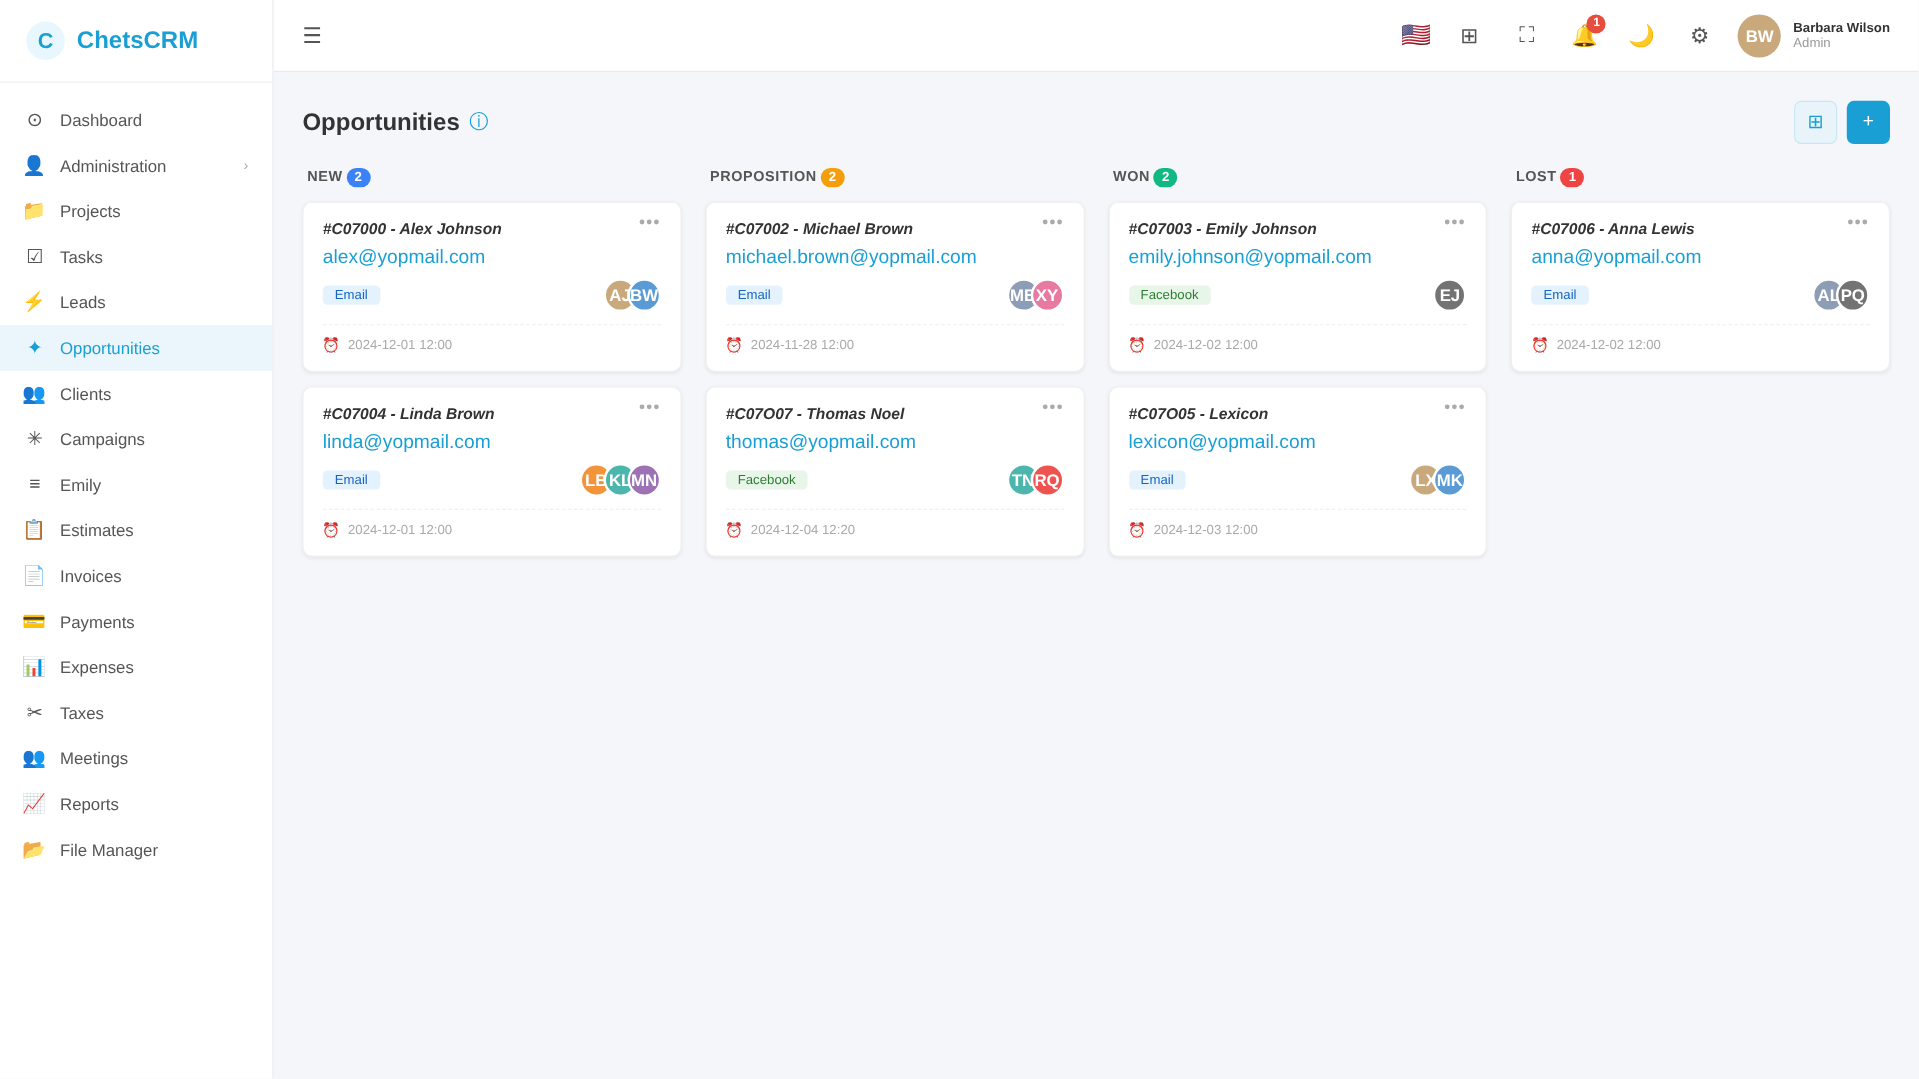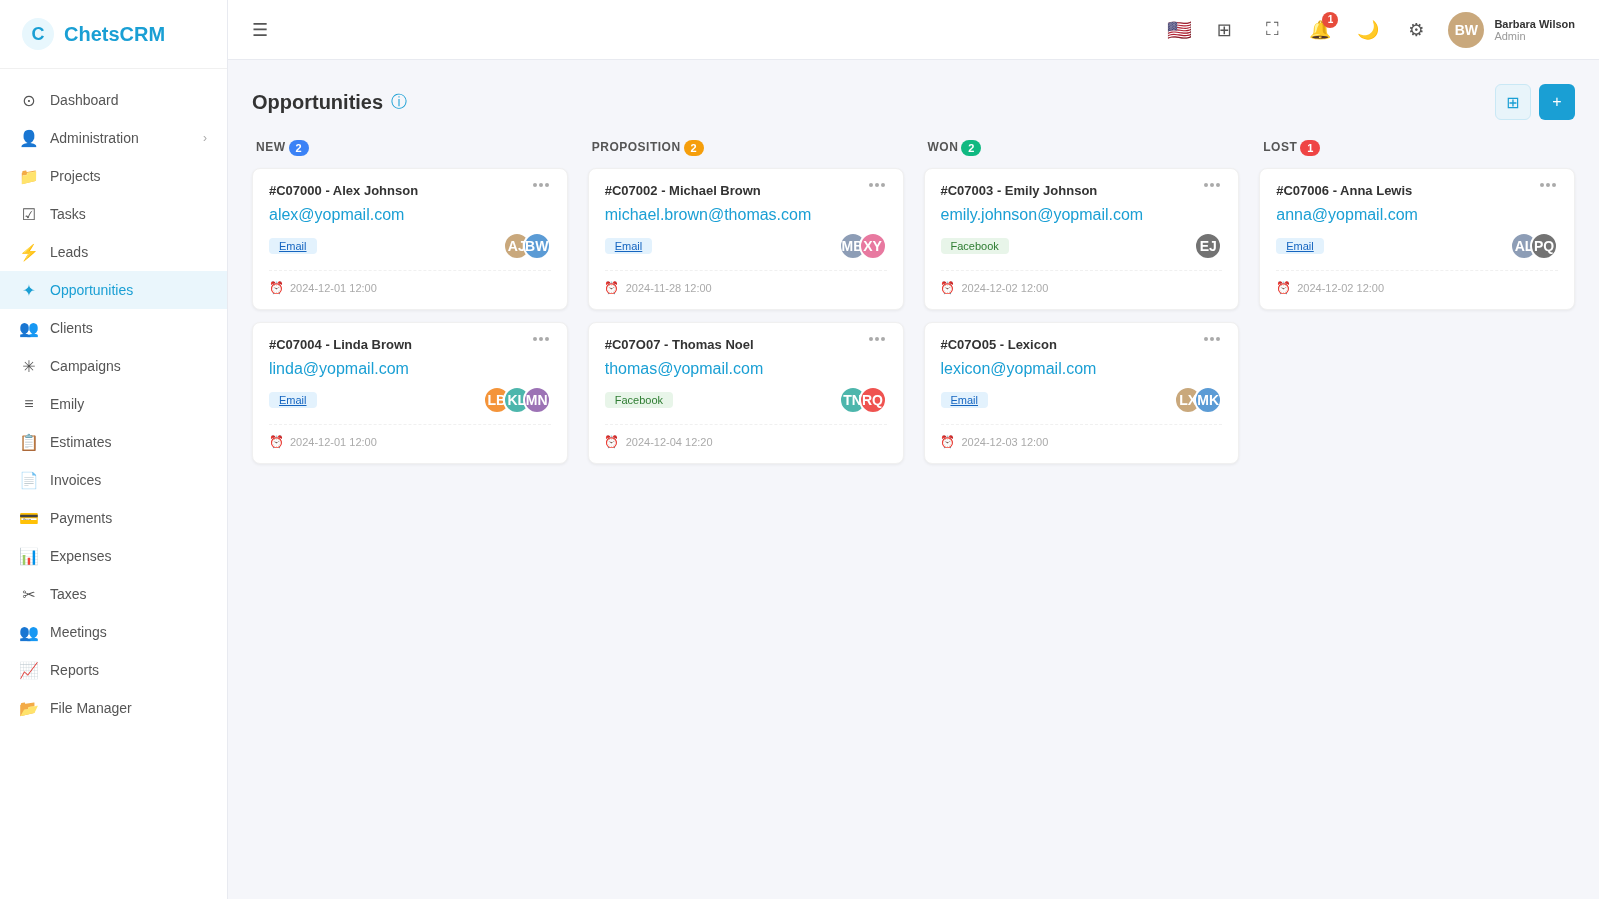--- a/index.html
+++ b/index.html
@@ -180,33 +180,33 @@
     .kanban-card {
       background: #fff;
       border-radius: 8px;
       padding: 14px 16px;
       margin-bottom: 12px;
       box-shadow: 0 1px 3px rgba(0,0,0,0.06);
       border: 1px solid #f0f0f0;
       cursor: pointer;
       transition: box-shadow 0.15s;
     }
-    .card-header { display: flex; align-items: flex-start; justify-content: space-between; margin-bottom: 8px; }
+    .card-header { display: flex; align-items: flex-start; justify-content: space-between; margin-bottom: 8px; font-style: italic; }
     .card-title { font-size: 13px; font-weight: 600; color: #333; flex: 1; }
     .card-menu { color: #aaa; cursor: pointer; font-size: 16px; padding: 0 2px; display: flex; align-items: center; gap: 2px; }
     .card-menu span { width: 4px; height: 4px; background: #aaa; border-radius: 50%; display: block; }
     .card-email { font-size: 16px; color: #1a9fd4; margin-bottom: 8px; }
     .card-middle { display: flex; align-items: center; justify-content: space-between; margin-bottom: 10px; }
     .card-tag {
       font-size: 11px;
       padding: 2px 10px;
       border-radius: 4px;
       font-weight: 500;
     }
-    .tag-email { background: #e3f2fd; color: #1565c0; text-decoration: underline; }
+    .tag-email { background: #e3f2fd; color: #1565c0; }
     .tag-facebook { background: #e8f5e9; color: #2e7d32; }
     .card-avatars { display: flex; align-items: center; }
     .avatar-sm {
       width: 28px;
       height: 28px;
       border-radius: 50%;
       border: 2px solid #fff;
       margin-left: -8px;
       overflow: hidden;
       display: flex;
@@ -437,21 +437,21 @@
 
       <div class="kanban-card">
         <div class="card-header">
           <div class="card-title">#C07002 - Michael Brown</div>
           <div class="card-menu">
             <span></span>
                 <span></span>
                 <span></span>
           </div>
         </div>
-        <div class="card-email">michael.brown@thomas.com</div>
+        <div class="card-email">michael.brown@yopmail.com</div>
         <div class="card-middle">
           <span class="card-tag tag-email">Email</span>
           <div class="card-avatars">
                 <div class="avatar-sm av-gray">MB</div>
                 <div class="avatar-sm av-pink">XY</div>
               </div>
         </div>
         <div class="card-footer">
           <span class="clock-icon">⏰</span>
           <span class="card-date">2024-11-28 12:00</span>

